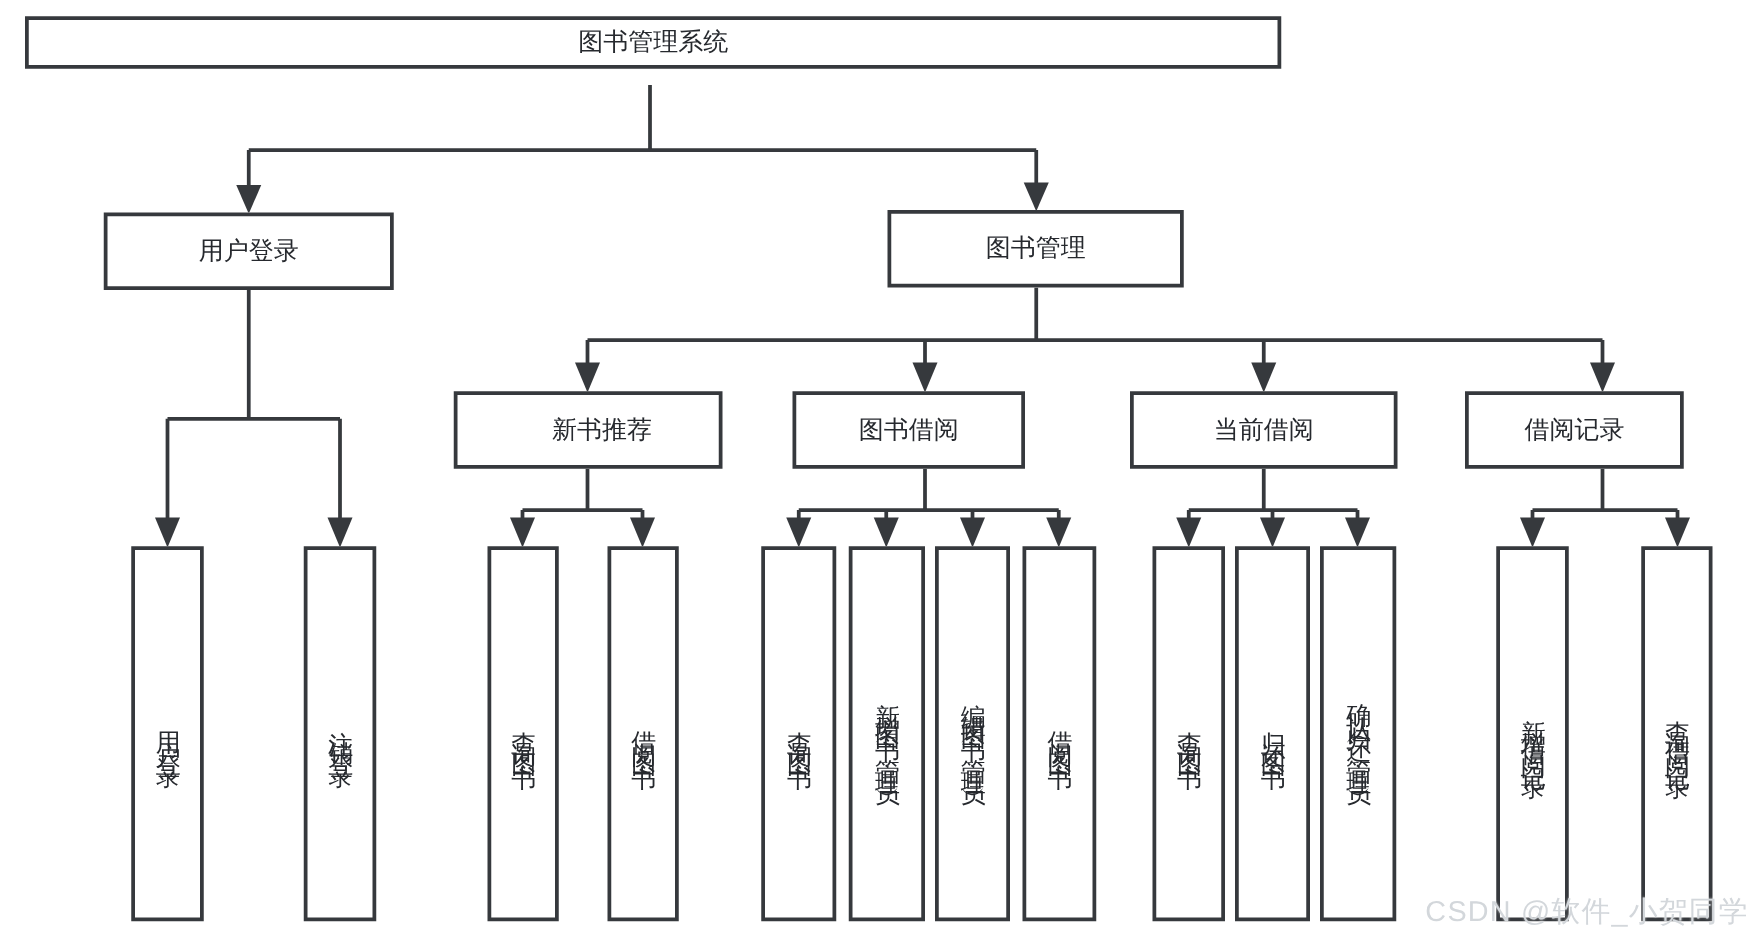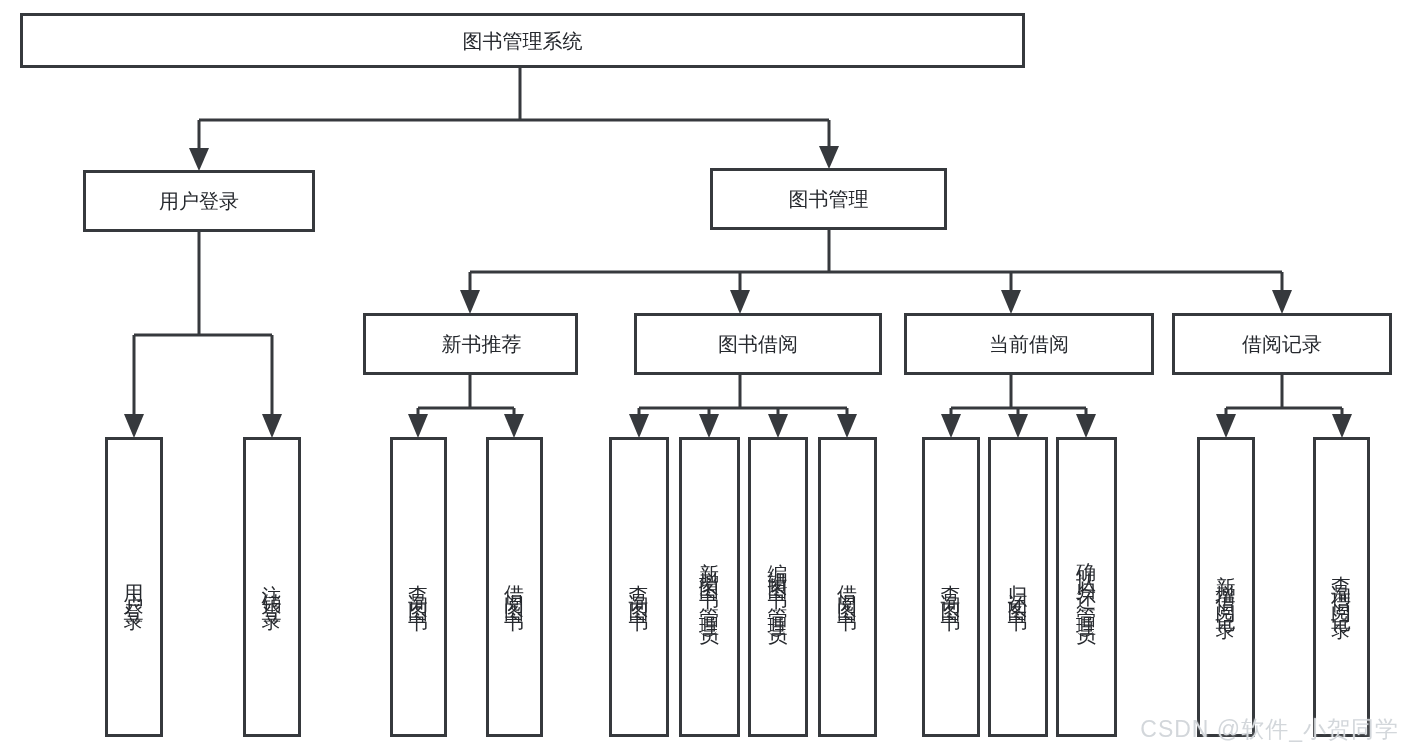--- a/index.html
+++ b/index.html
@@ -82,41 +82,41 @@
     <path d="M1011 375 V408 M951 408 H1086 M951 408 V424 M1018 408 V424 M1086 408 V424"></path>
     <polygon points="941,414 961,414 951,438"></polygon>
     <polygon points="1008,414 1028,414 1018,438"></polygon>
     <polygon points="1076,414 1096,414 1086,438"></polygon>
 
     <path d="M1282 375 V408 M1226 408 H1342 M1226 408 V424 M1342 408 V424"></path>
     <polygon points="1216,414 1236,414 1226,438"></polygon>
     <polygon points="1332,414 1352,414 1342,438"></polygon>
   </svg>
 
-  <div class="node" style="left:20px;top:13px;width:1005px;height:55px;">
+  <div class="node" style="left:20px;top:13px;width:1005px;height:42px;">
     <span>图书管理系统</span>
   </div>
 
   <div class="node" style="left:83px;top:170px;width:232px;height:62px;">
     <span>用户登录</span>
   </div>
   <div class="node" style="left:710px;top:168px;width:237px;height:62px;align-items:center;">
     <span>图书管理</span>
   </div>
 
   <div class="node" style="left:363px;top:313px;width:215px;height:62px;padding-left:22px;">
     <span>新书推荐</span>
   </div>
-  <div class="node" style="left:634px;top:313px;width:248px;height:62px;">
+  <div class="node" style="left:634px;top:313px;width:186px;height:62px;">
     <span>图书借阅</span>
   </div>
-  <div class="node" style="left:904px;top:313px;width:250px;height:62px;">
+  <div class="node" style="left:904px;top:313px;width:214px;height:62px;">
     <span>当前借阅</span>
   </div>
-  <div class="node" style="left:1172px;top:313px;width:220px;height:62px;">
+  <div class="node" style="left:1172px;top:313px;width:175px;height:62px;">
     <span>借阅记录</span>
   </div>
 
   <div class="node vnode" style="left:105px;top:437px;width:58px;height:300px;">
     <span>用户登录</span>
   </div>
   <div class="node vnode" style="left:243px;top:437px;width:58px;height:300px;">
     <span>注销登录</span>
   </div>
 

